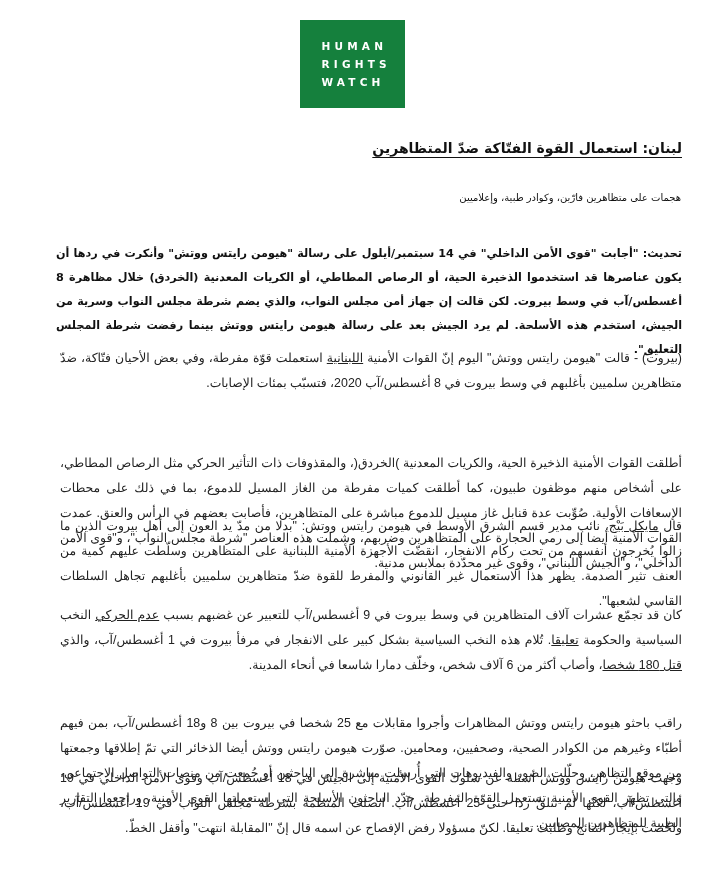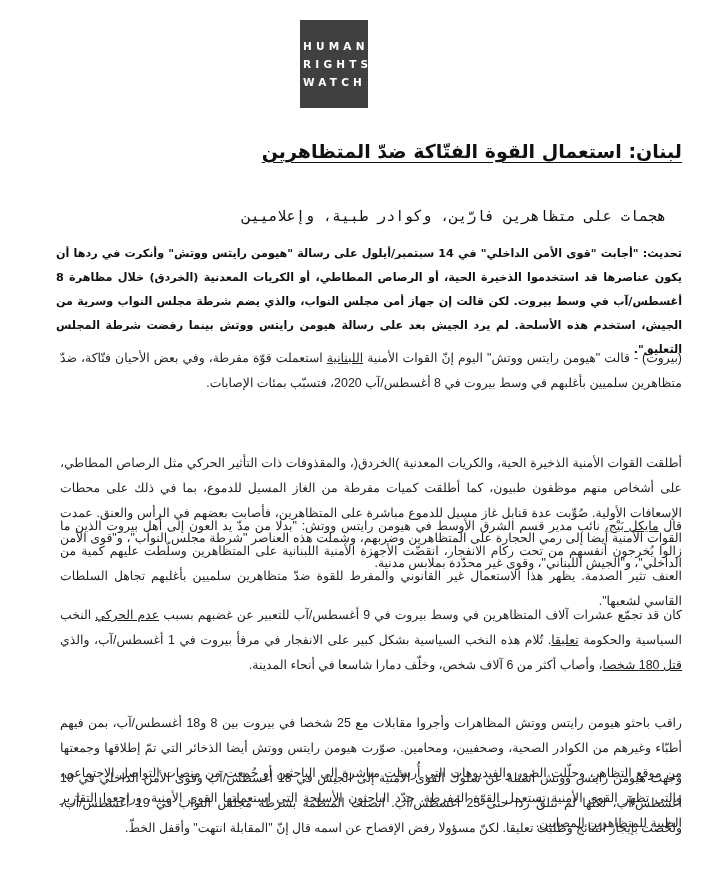--- a/index.html
+++ b/index.html
@@ -1,38 +1,38 @@
 <!DOCTYPE html>
 <html><head>
 <meta charset="utf-8">
 <style>
   html, body { margin: 0; padding: 0; background: #ffffff; }
   body {
     width: 722px; height: 885px; overflow: hidden; position: relative;
     font-family: "DejaVu Sans", sans-serif; color: #111;
   }
   .logo {
-    position: absolute; left: 300px; top: 20px; width: 68px; height: 88px;
-    background: #404040; display: flex; flex-direction: column;
+    position: absolute; left: 300px; top: 20px; width: 105px; height: 88px;
+    background: #15803d; display: flex; flex-direction: column;
     justify-content: center; align-items: center;
   }
   .logo span {
     color: #fff; font-family: "DejaVu Sans", sans-serif; font-weight: bold;
     font-size: 10.5px; letter-spacing: 4.2px; line-height: 18px; padding-left: 4px;
     width: 66px; text-align: left;
   }
   .page { position: absolute; left: 60px; right: 40px; top: 0; direction: rtl; text-align: right; }
   h1 {
     position: absolute; right: 0; top: 140px; margin: 0;
-    font-size: 19px; font-weight: bold; text-decoration: underline;
+    font-size: 14px; font-weight: bold; text-decoration: underline;
     text-underline-offset: 4px; white-space: nowrap;
   }
   .subtitle {
-    position: absolute; right: 0; top: 191px; margin: 16px;
-    font-size: 15px; white-space: nowrap; font-family: Liberation Mono, monospace;
+    position: absolute; right: 0; top: 191px; margin: 1px;
+    font-size: 10px; white-space: nowrap;
   }
   .update {
     position: absolute; right: 0; left: -4px; top: 242px; margin: 0;
     font-family: "DejaVu Sans", sans-serif; font-weight: bold; font-size: 11.2px;
     line-height: 24px; text-align: justify;
   }
   .p {
     position: absolute; right: 0; left: 0; margin: 0;
     font-family: "Liberation Sans", sans-serif; font-size: 12.4px;
     line-height: 25px; text-align: justify; color: #222;

